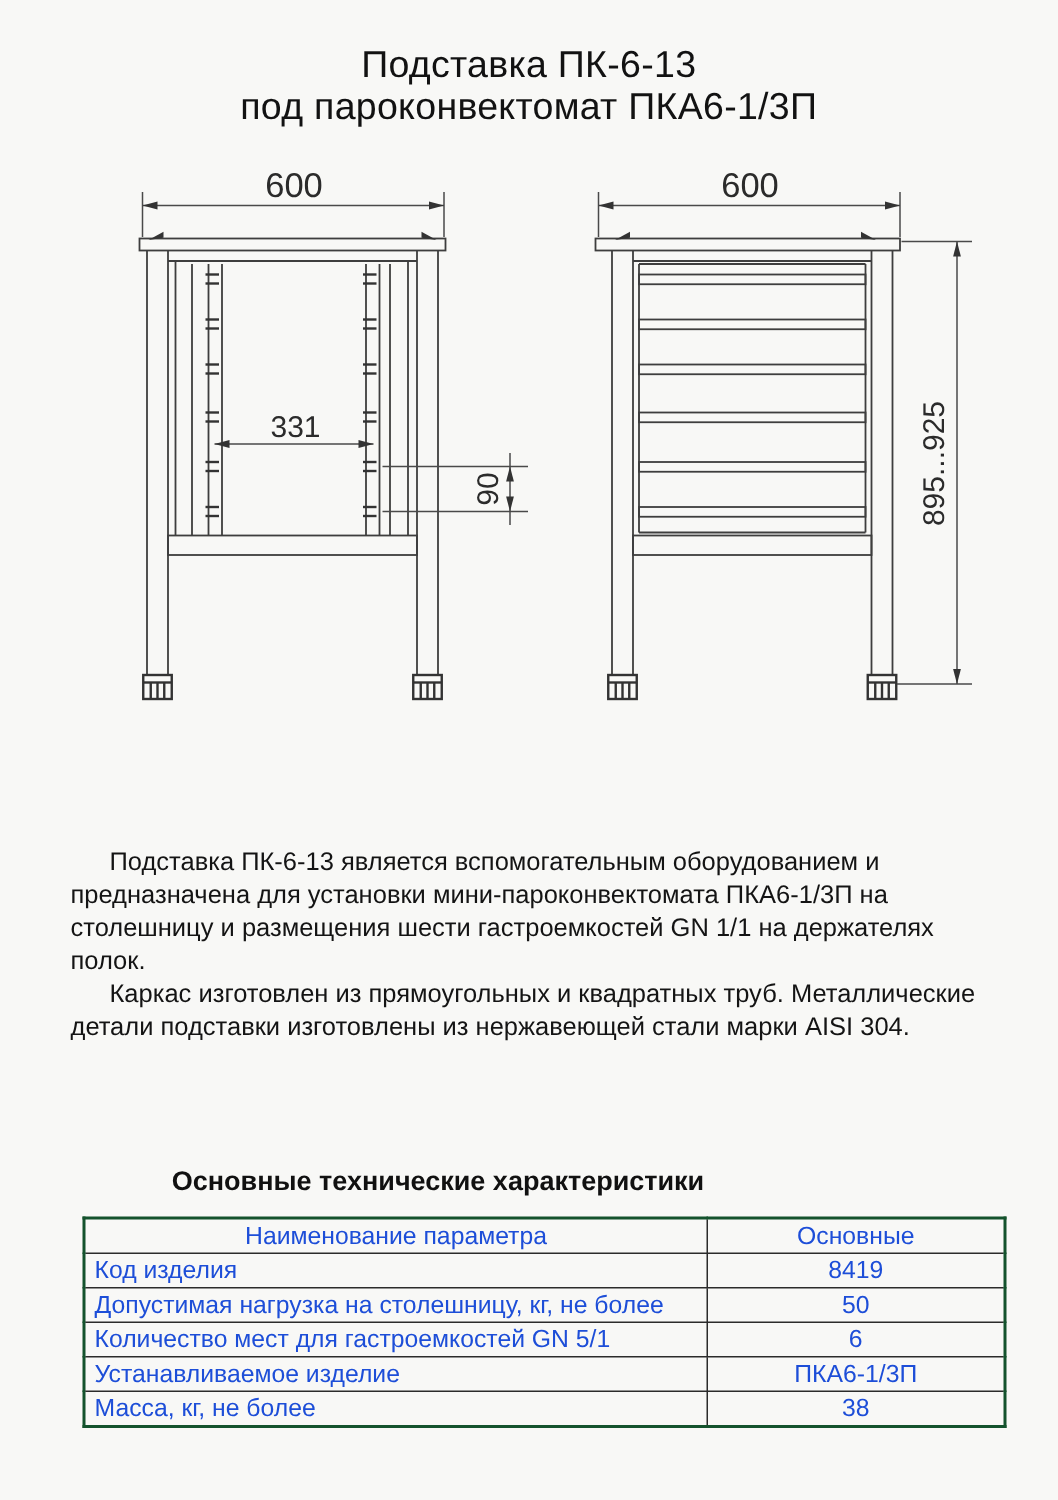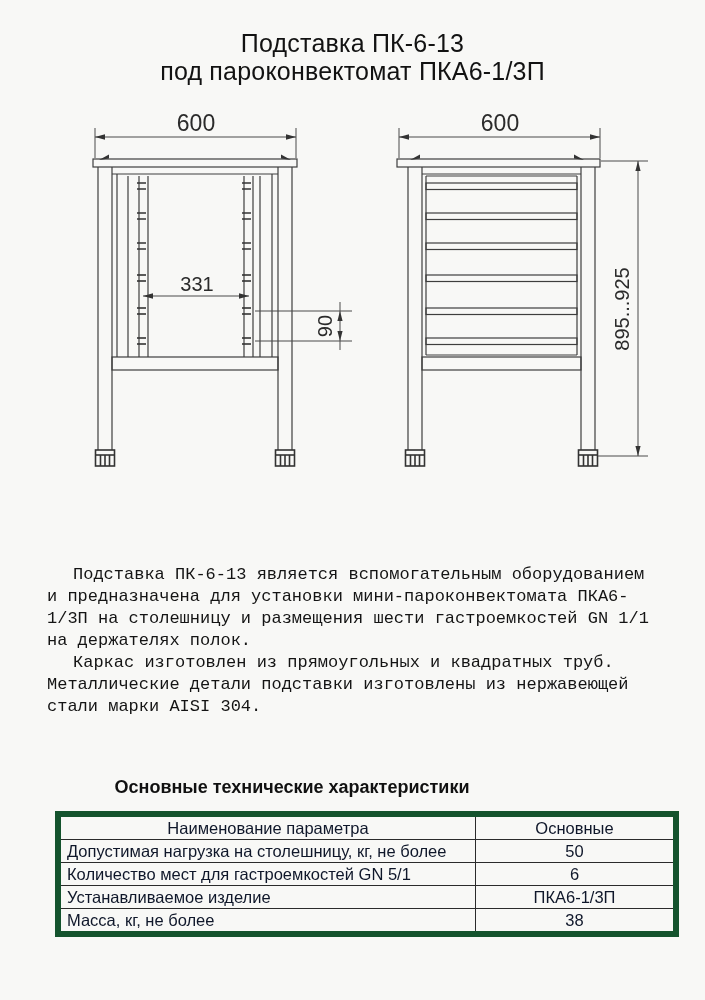--- a/index.html
+++ b/index.html
@@ -13,28 +13,28 @@
   
   .drawing{position:absolute;top:0;left:0;}
   .ln{stroke:#3e3e3e;stroke-width:1.2;fill:none;}
   .thin{stroke:#4a4a4a;stroke-width:1;fill:none;}
   .thk{stroke:#333;stroke-width:1.6;fill:none;}
   .arr{fill:#333;stroke:none;}
   .dim{font-family:"Liberation Sans",sans-serif;font-size:23px;fill:#2b2b2b;text-anchor:middle;}
   .dim2{font-family:"Liberation Sans",sans-serif;font-size:20px;fill:#2b2b2b;text-anchor:middle;}
   
   .desc{position:absolute;top:564px;left:47px;width:616px;
-        font-size:17px;line-height:22px;color:#141414;font-family:Liberation Mono, monospace;}
+        font-size:17px;line-height:22px;color:#141414;}
   .desc p{margin:0;text-indent:26px;}
   
   .specs-title{position:absolute;top:777px;left:0;width:584px;margin:0;
                text-align:center;font-size:18px;font-weight:bold;color:#111;}
   table.specs{position:absolute;top:811px;left:55px;width:605px;
-              border-collapse:collapse;border:6px solid #14532d;
-              font-size:16.5px;color:#0f172a;table-layout:fixed;padding-left:28px;}
+              border-collapse:collapse;border:2px solid #14532d;
+              font-size:16.5px;color:#1d4ed8;table-layout:fixed;padding-left:28px;}
   table.specs th,table.specs td{border:1px solid #2b2b2b;height:22px;
               padding:0 6px;font-weight:normal;overflow:hidden;white-space:nowrap;}
   th.c-name{width:402px;text-align:center;}
   th.c-val{width:185px;text-align:center;}
   td.name{text-align:left;}
   td.val{text-align:center;}
 </style>
 </head>
 <body>
 
@@ -220,20 +220,24 @@
 
   <table class="specs">
     <thead>
       <tr>
         <th class="c-name">Наименование параметра</th>
         <th class="c-val">Основные</th>
       </tr>
     </thead>
     <tbody>
       <tr>
+        <td class="name">Код изделия</td>
+        <td class="val">8419</td>
+      </tr>
+      <tr>
         <td class="name">Допустимая нагрузка на столешницу, кг, не более</td>
         <td class="val">50</td>
       </tr>
       <tr>
         <td class="name">Количество мест для гастроемкостей GN 5/1</td>
         <td class="val">6</td>
       </tr>
       <tr>
         <td class="name">Устанавливаемое изделие</td>
         <td class="val">ПКА6-1/3П</td>

